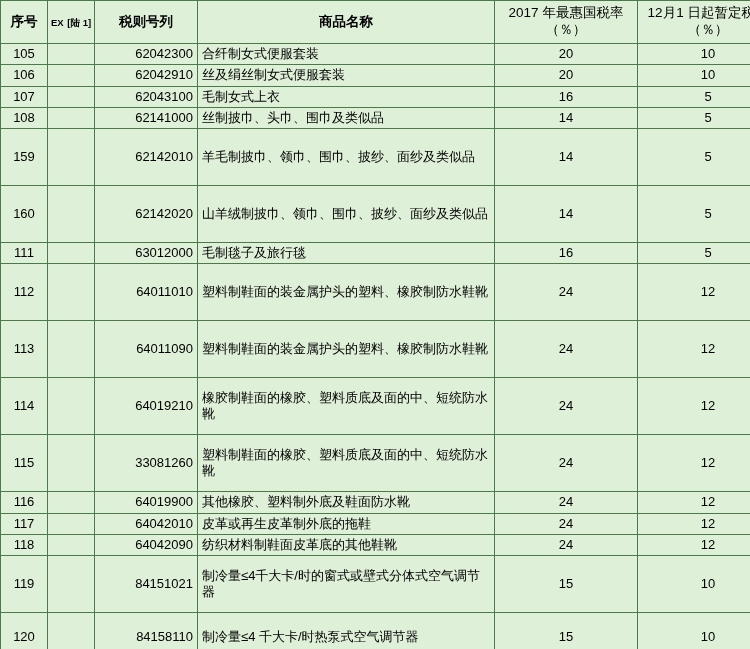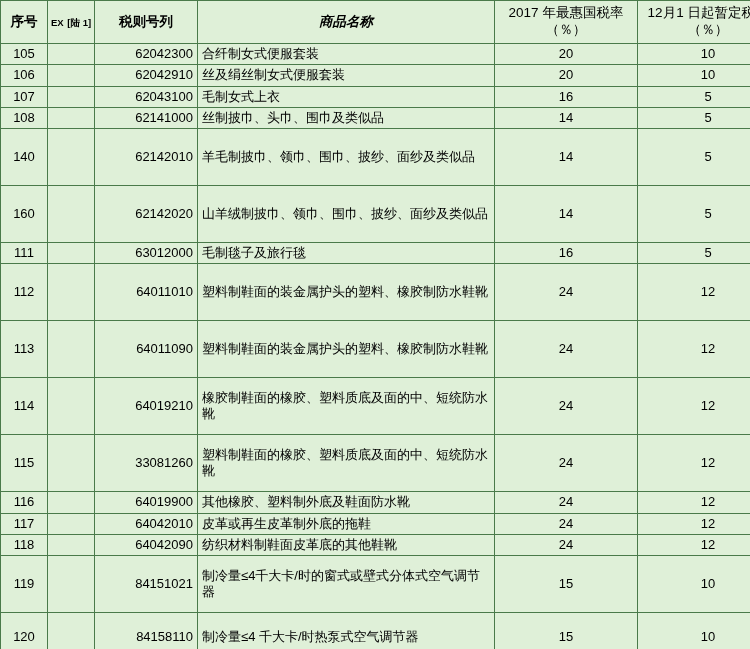--- a/index.html
+++ b/index.html
@@ -60,21 +60,21 @@
 
 <table class="tariff-table">
   <thead>
     <tr>
       <th class="col-seq">序号</th>
       <th class="col-code">
         <span class="code-head">EX</span>
         <span class="code-head">[陆 1]</span>
       </th>
       <th class="col-tax">税则号列</th>
-      <th class="col-name" style="text-align:center;font-style:italic;">商品名称</th>
+      <th class="col-name" style="text-align:center;">商品名称</th>
       <th class="col-rate1">
         <span class="th-sub">2017 年最惠国税率</span>
         <span class="th-sub">（％）</span>
       </th>
       <th class="col-rate2">
         <span class="th-sub">12月1 日起暂定税率</span>
         <span class="th-sub">（％）</span>
       </th>
     </tr>
   </thead>
@@ -105,21 +105,21 @@
       </tr>
       <tr>
         <td class="col-seq">108</td>
         <td class="col-code"></td>
         <td class="col-tax">62141000</td>
         <td class="col-name">丝制披巾、头巾、围巾及类似品</td>
         <td class="col-rate1">14</td>
         <td class="col-rate2">5</td>
       </tr>
       <tr class="row-xtall">
-        <td class="col-seq">140</td>
+        <td class="col-seq">159</td>
         <td class="col-code"></td>
         <td class="col-tax">62142010</td>
         <td class="col-name">羊毛制披巾、领巾、围巾、披纱、面纱及类似品</td>
         <td class="col-rate1">14</td>
         <td class="col-rate2">5</td>
       </tr>
       <tr class="row-xtall">
         <td class="col-seq">160</td>
         <td class="col-code"></td>
         <td class="col-tax">62142020</td>

